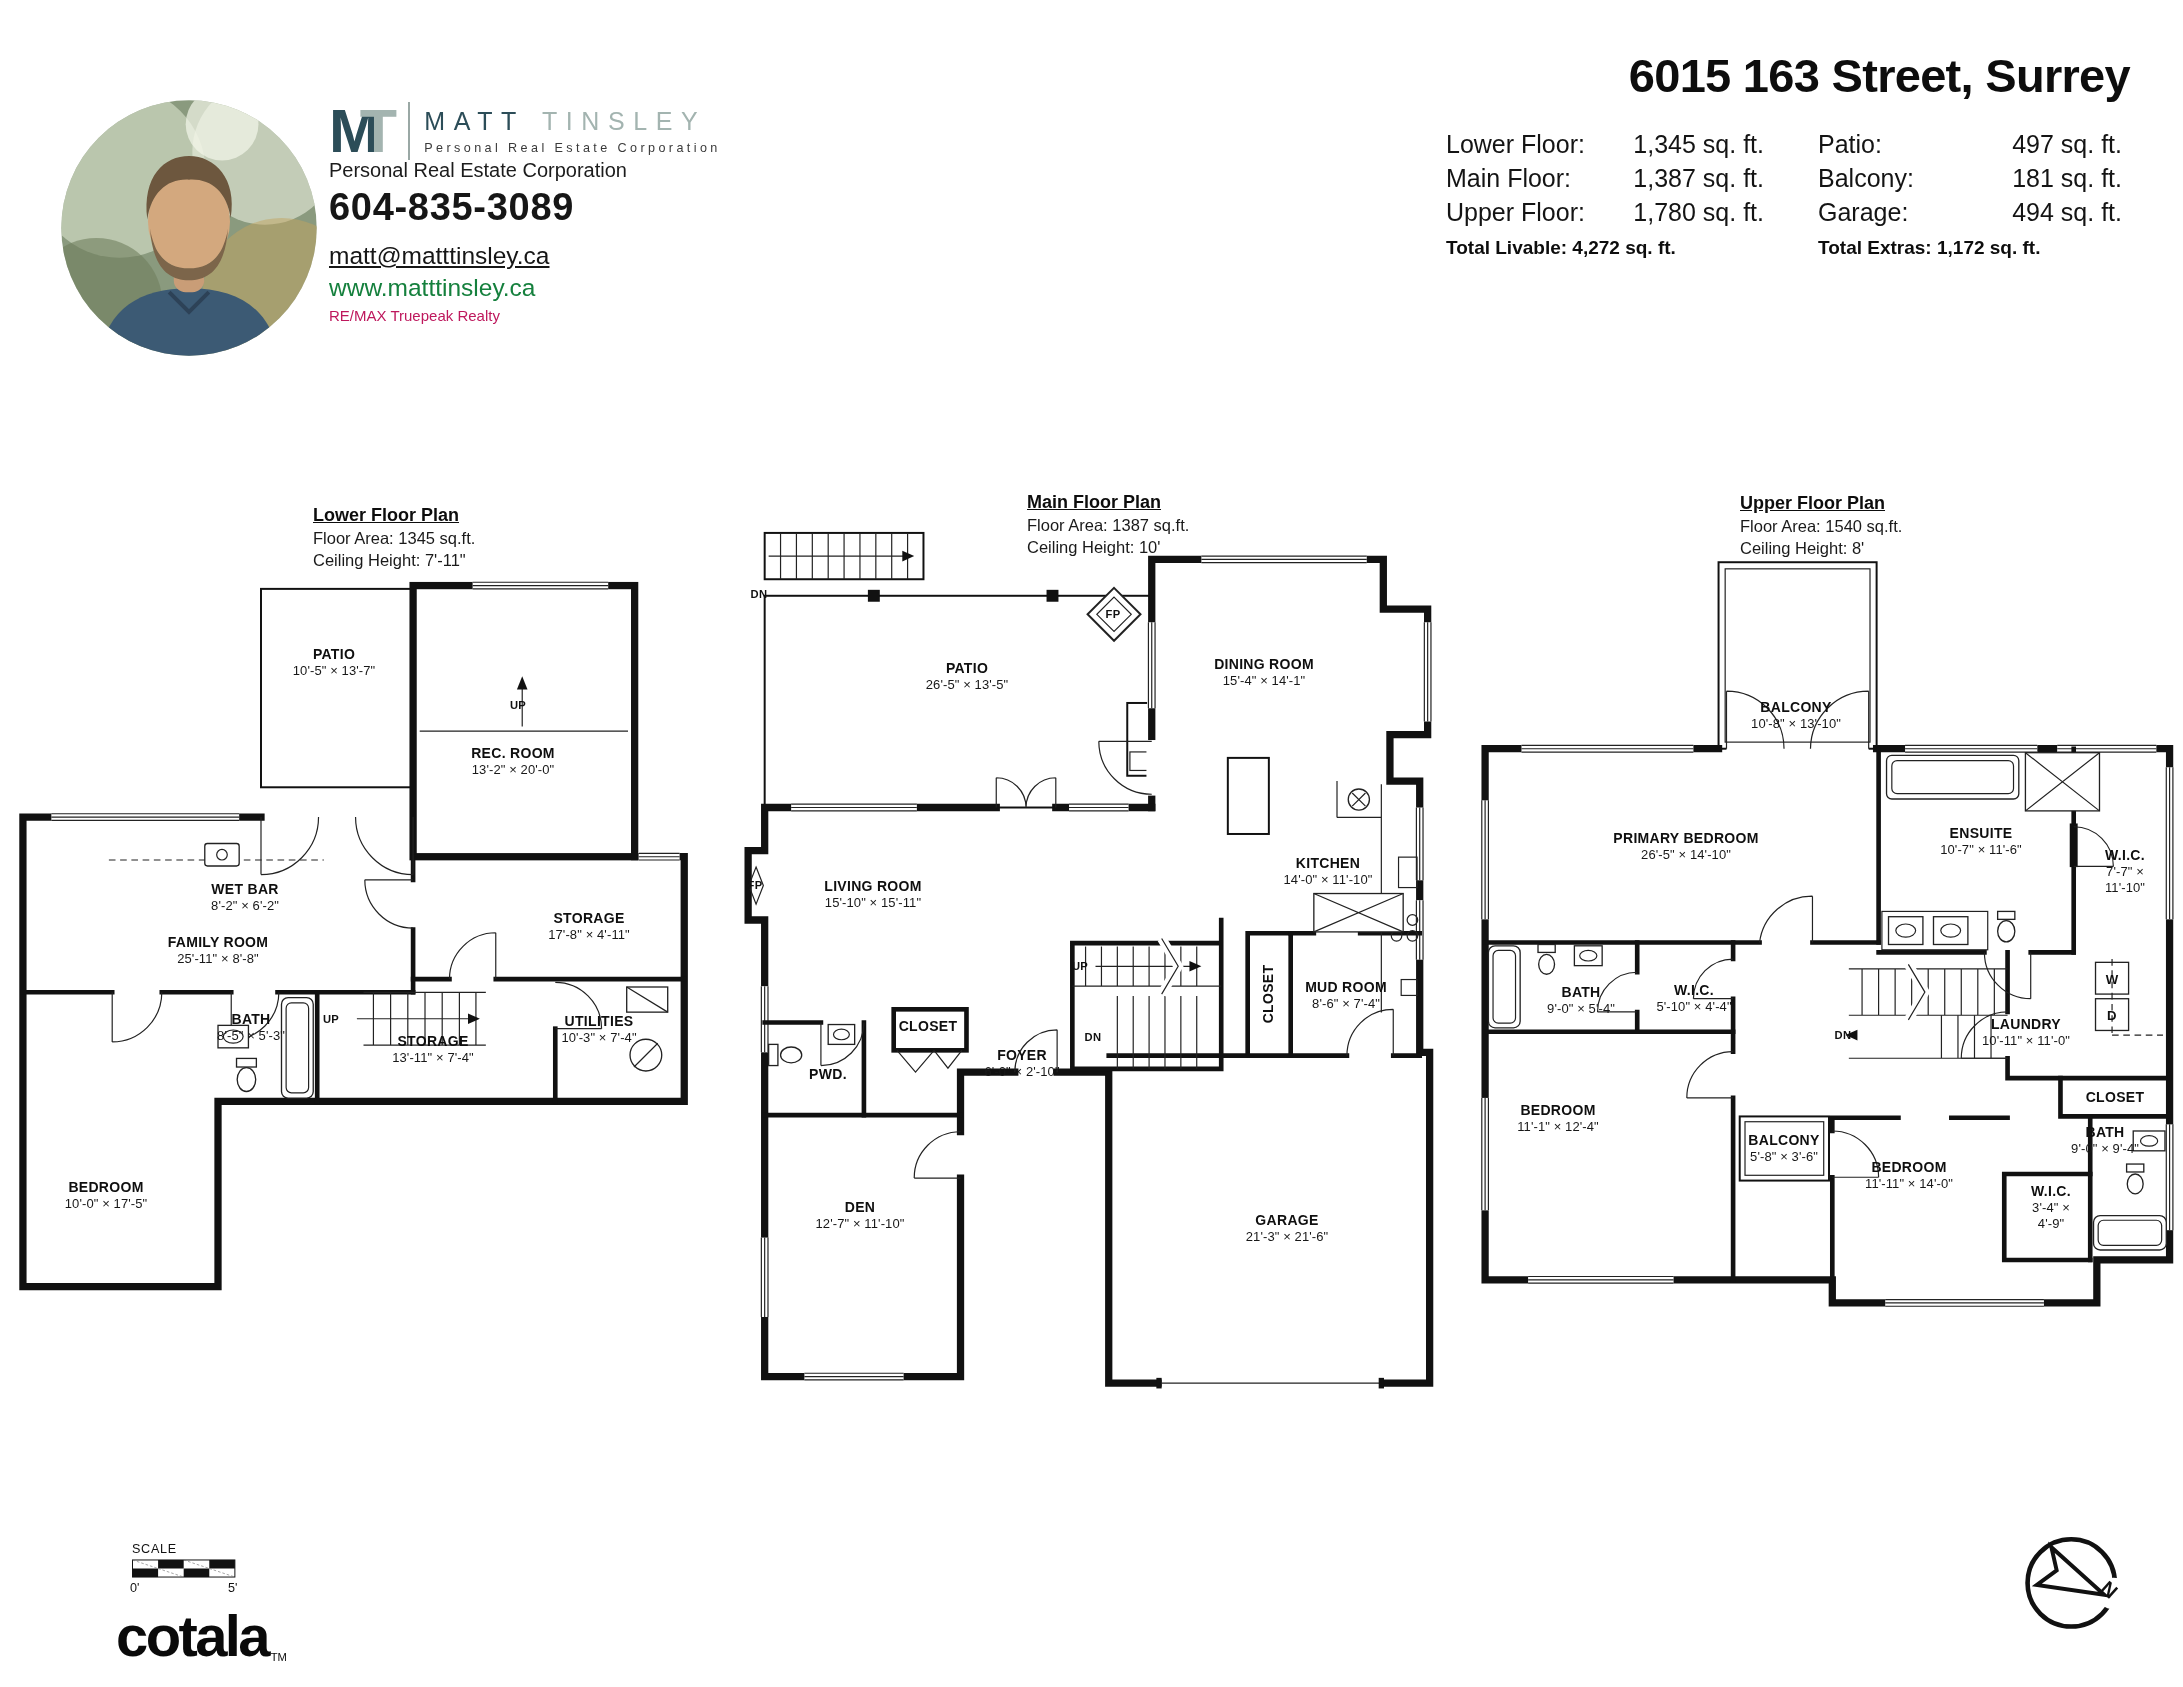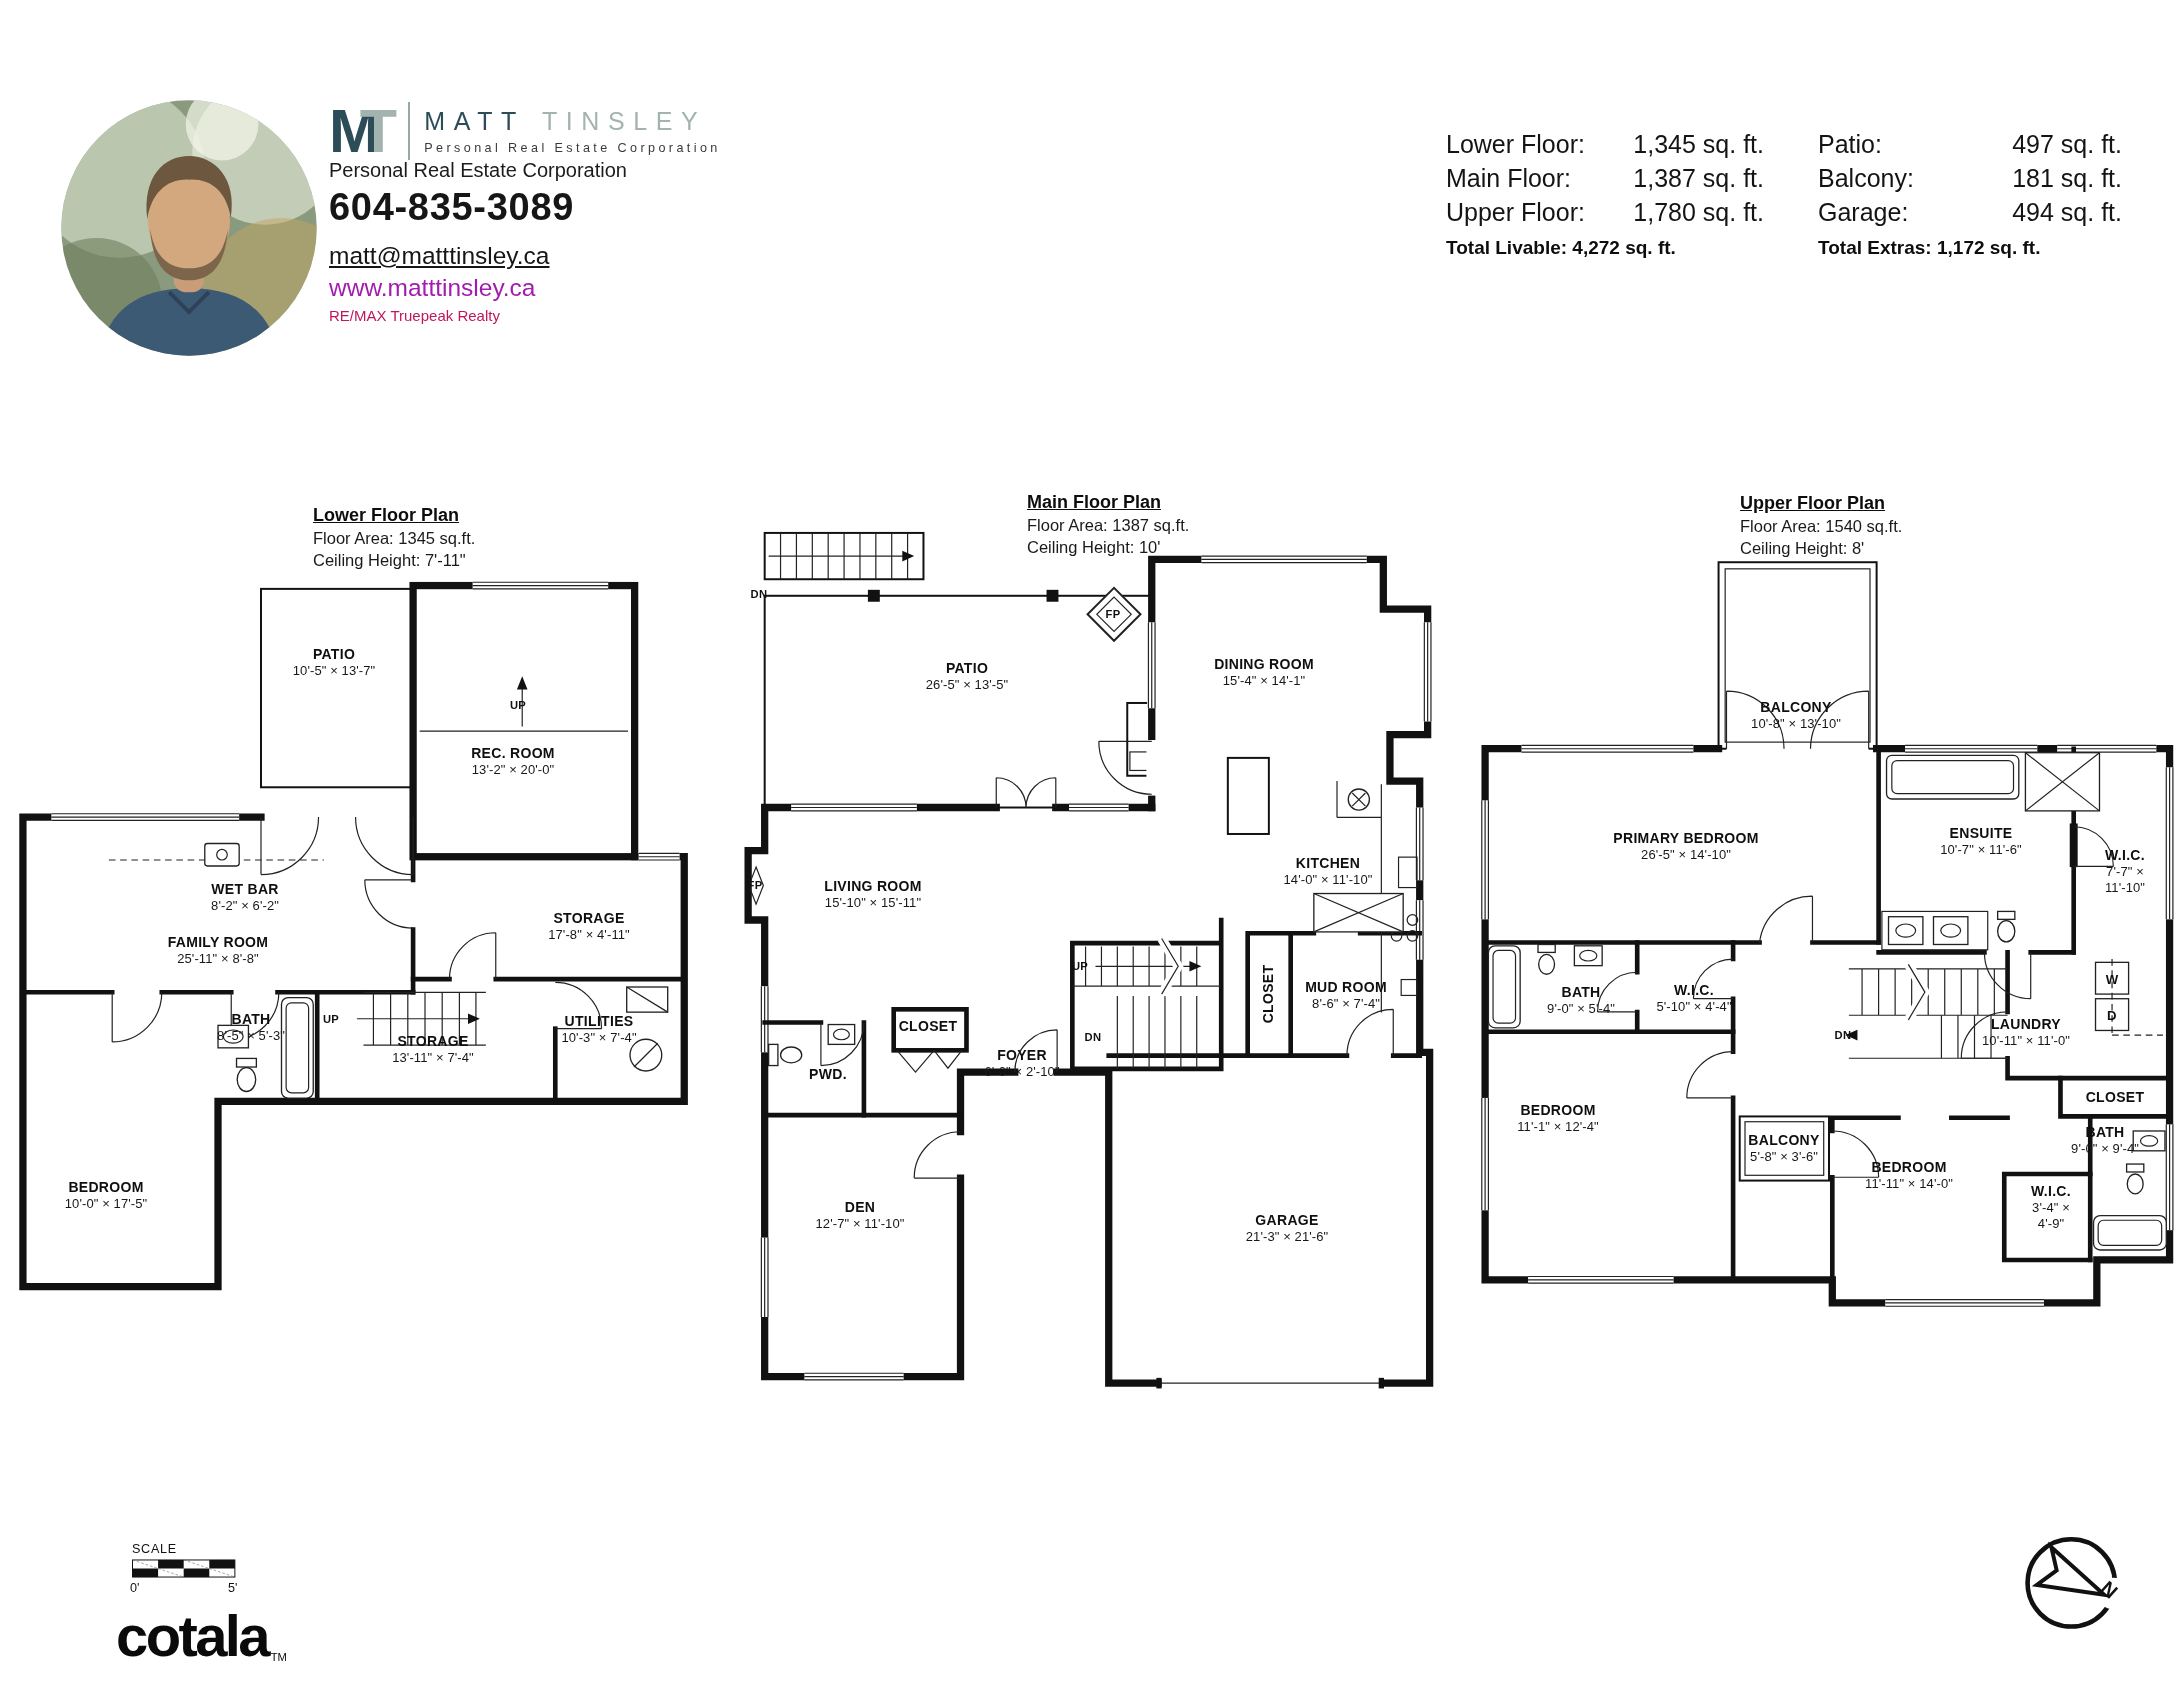--- a/index.html
+++ b/index.html
@@ -14,21 +14,21 @@
   .mt-m{font-size:61px;font-weight:700;color:#2c4d58;line-height:61px;}
   .mt-t{font-size:61px;font-weight:700;color:#a3b4b0;line-height:61px;margin-left:-20px;}
   .mt-div{width:2px;height:58px;background:#9aa8a5;margin:0 14.6px 0 10.6px;}
   .mt-nameline{font-size:25px;letter-spacing:8.6px;font-weight:500;white-space:nowrap;}
   .mt-first{color:#2c4d58;margin-right:17px;}
   .mt-last{color:#a3b4b0;}
   .mt-sub{font-size:12.6px;letter-spacing:3.4px;color:#3a3a3a;margin-top:4.6px;white-space:nowrap;}
   .agent-designation{position:absolute;left:329px;top:159px;font-size:20px;color:#1c1c1c;}
   .agent-phone{position:absolute;left:329px;top:186px;font-size:38px;font-weight:700;letter-spacing:0.7px;color:#161616;}
   .agent-email{position:absolute;left:329px;top:242px;font-size:24.5px;color:#161616;text-decoration:underline;}
-  .agent-web{position:absolute;left:329px;top:274px;font-size:24.5px;color:#a21caf;}
+  .agent-web{position:absolute;left:329px;top:274px;font-size:24.5px;color:#15803d;}
   .agent-brokerage{position:absolute;left:329px;top:307px;font-size:15px;color:#be185d;}
 
   
   .prop-title{position:absolute;left:1376px;top:48px;width:754px;text-align:right;
               font-size:47px;font-weight:700;letter-spacing:-0.7px;color:#0d0d0d;}
   .stat-label{position:absolute;font-size:25px;color:#141414;white-space:nowrap;}
   .stat-value{position:absolute;font-size:25px;color:#141414;white-space:nowrap;text-align:right;}
   .total-line{position:absolute;font-size:19px;font-weight:700;color:#0d0d0d;white-space:nowrap;}
 
   
@@ -105,20 +105,21 @@
         <span class="mt-sub" style="display:block">Personal Real Estate Corporation</span>
       </span>
     </div>
   </div>
   <div class="agent-designation">Personal Real Estate Corporation</div>
   <div class="agent-phone">604-835-3089</div>
   <div class="agent-email">matt@matttinsley.ca</div>
   <div class="agent-web">www.matttinsley.ca</div>
   <div class="agent-brokerage">RE/MAX Truepeak Realty</div>
 
+  <div class="prop-title">6015 163 Street, Surrey</div>
 
   <div class="stat-label" style="left:1446px;top:130px">Lower Floor:</div>
   <div class="stat-value" style="left:1542px;top:130px;width:222px">1,345 sq. ft.</div>
   <div class="stat-label" style="left:1446px;top:164px">Main Floor:</div>
   <div class="stat-value" style="left:1542px;top:164px;width:222px">1,387 sq. ft.</div>
   <div class="stat-label" style="left:1446px;top:198px">Upper Floor:</div>
   <div class="stat-value" style="left:1542px;top:198px;width:222px">1,780 sq. ft.</div>
 
   <div class="stat-label" style="left:1818px;top:130px">Patio:</div>
   <div class="stat-value" style="left:1905px;top:130px;width:217px">497 sq. ft.</div>

